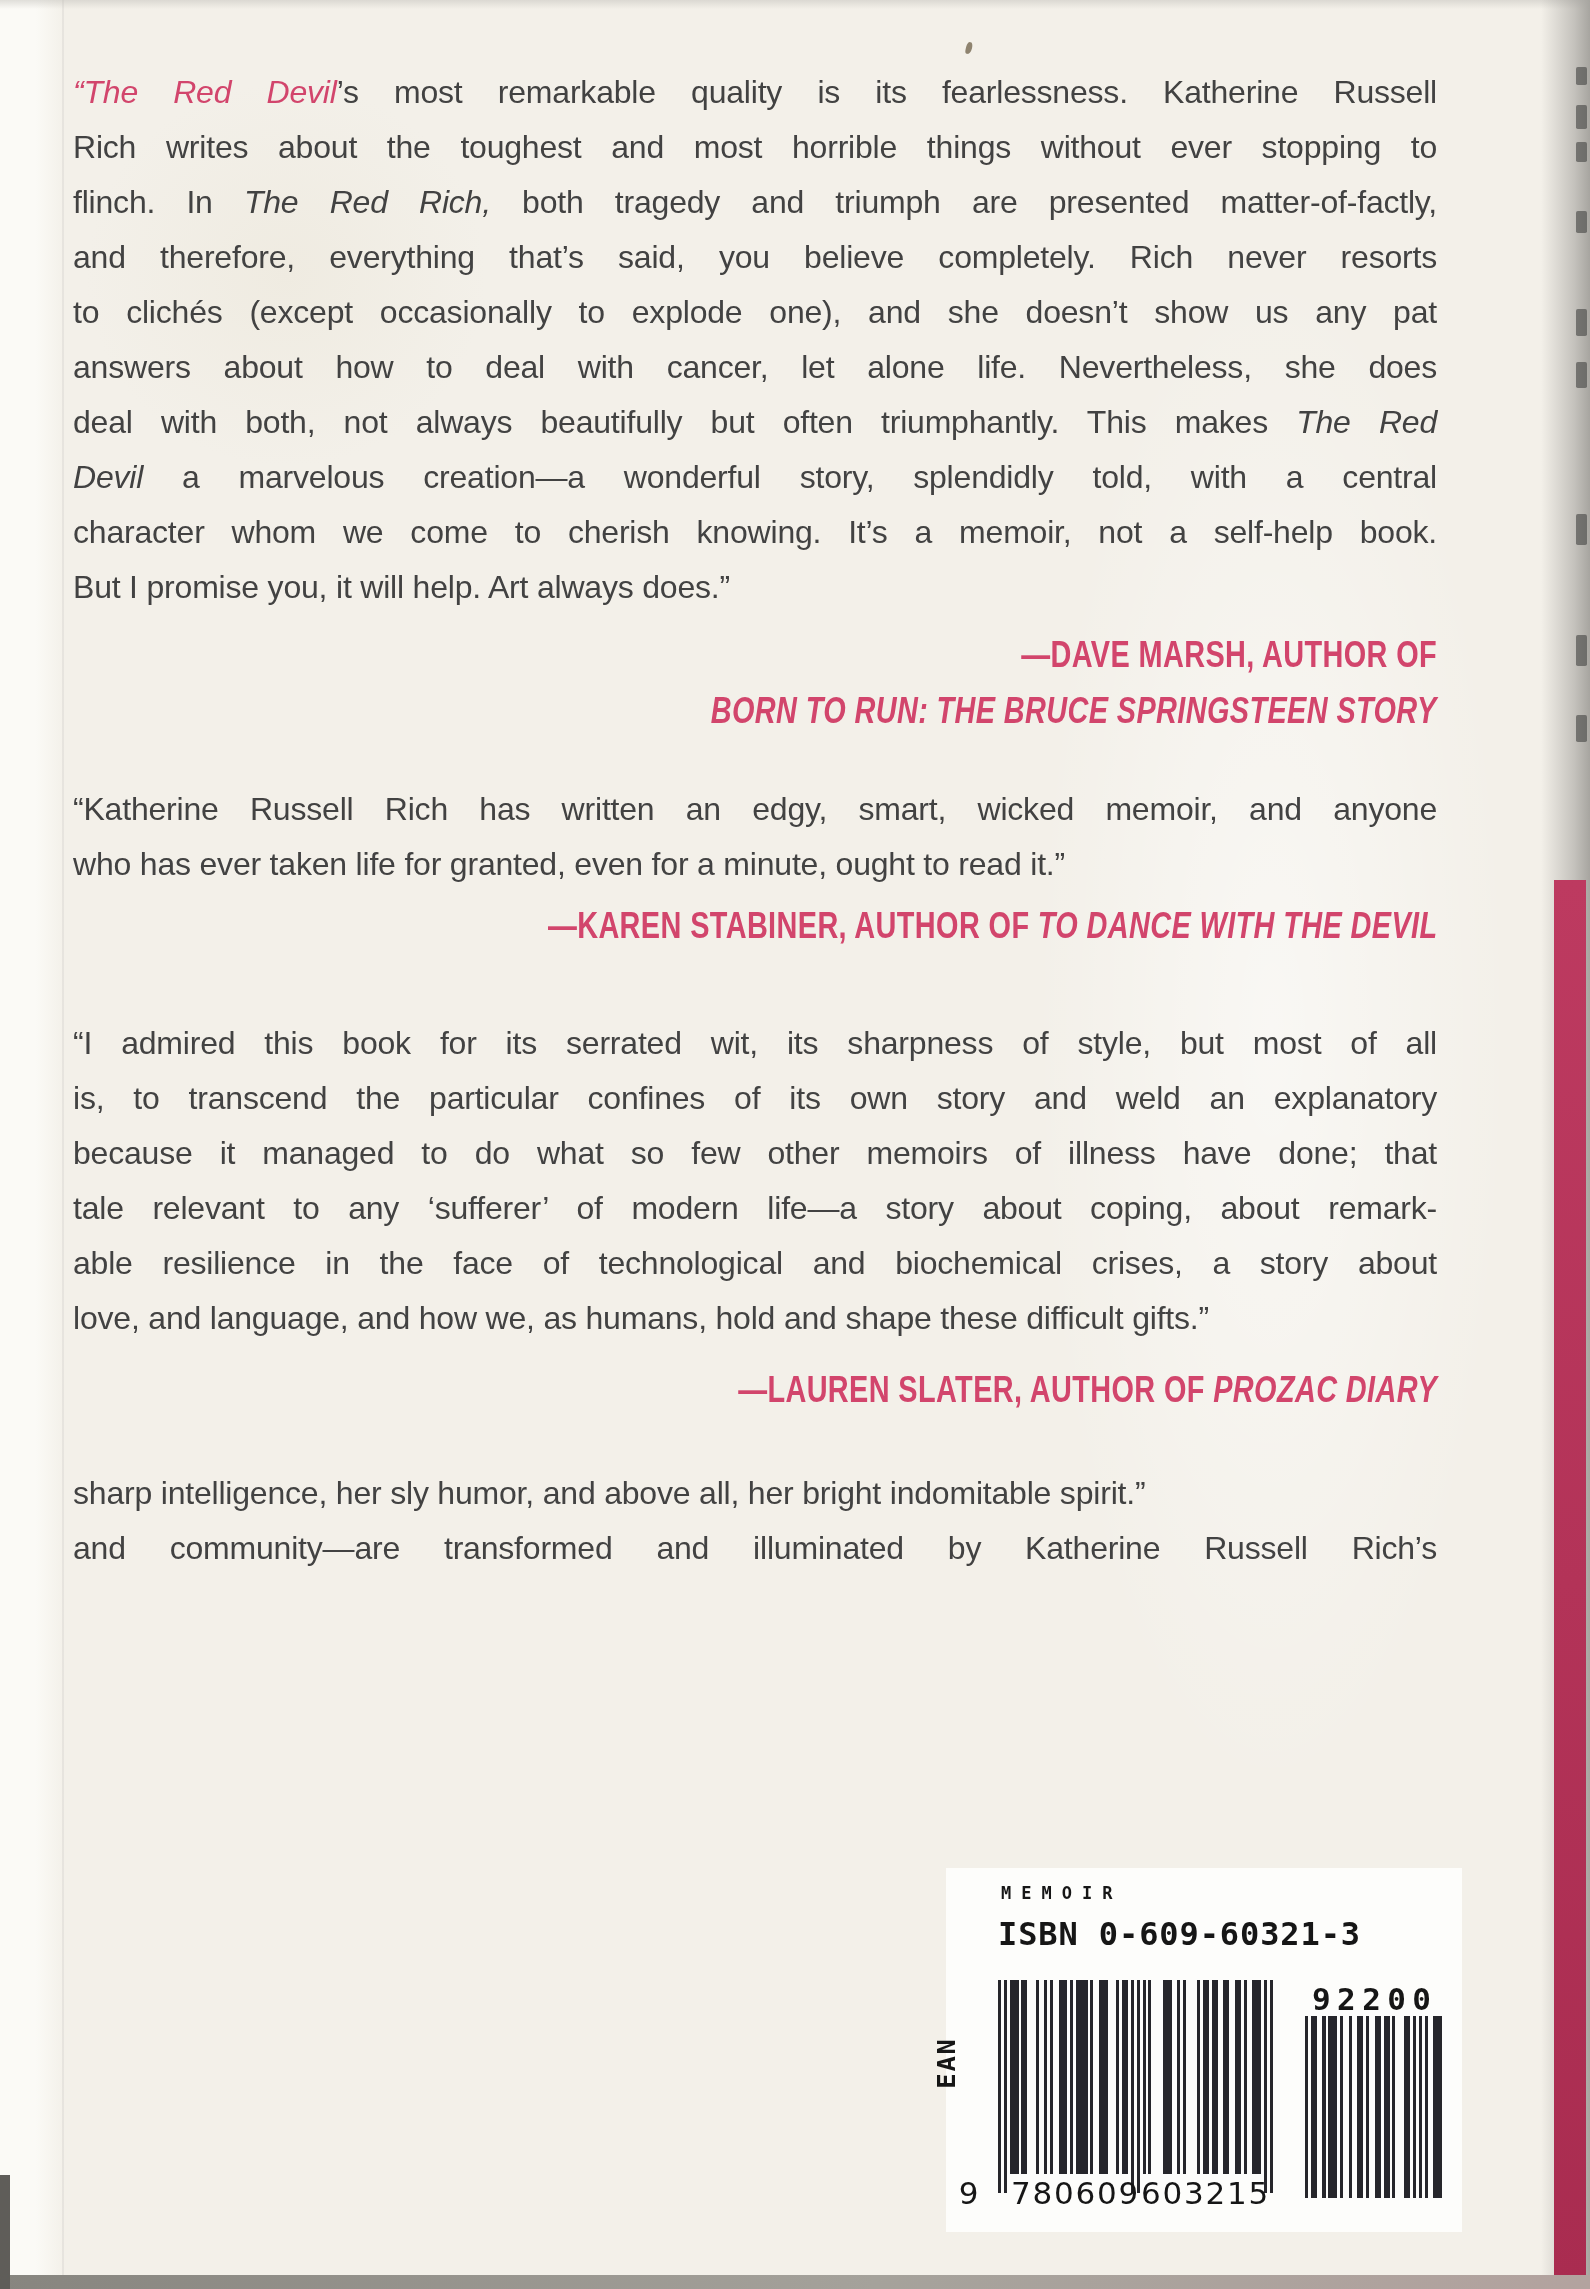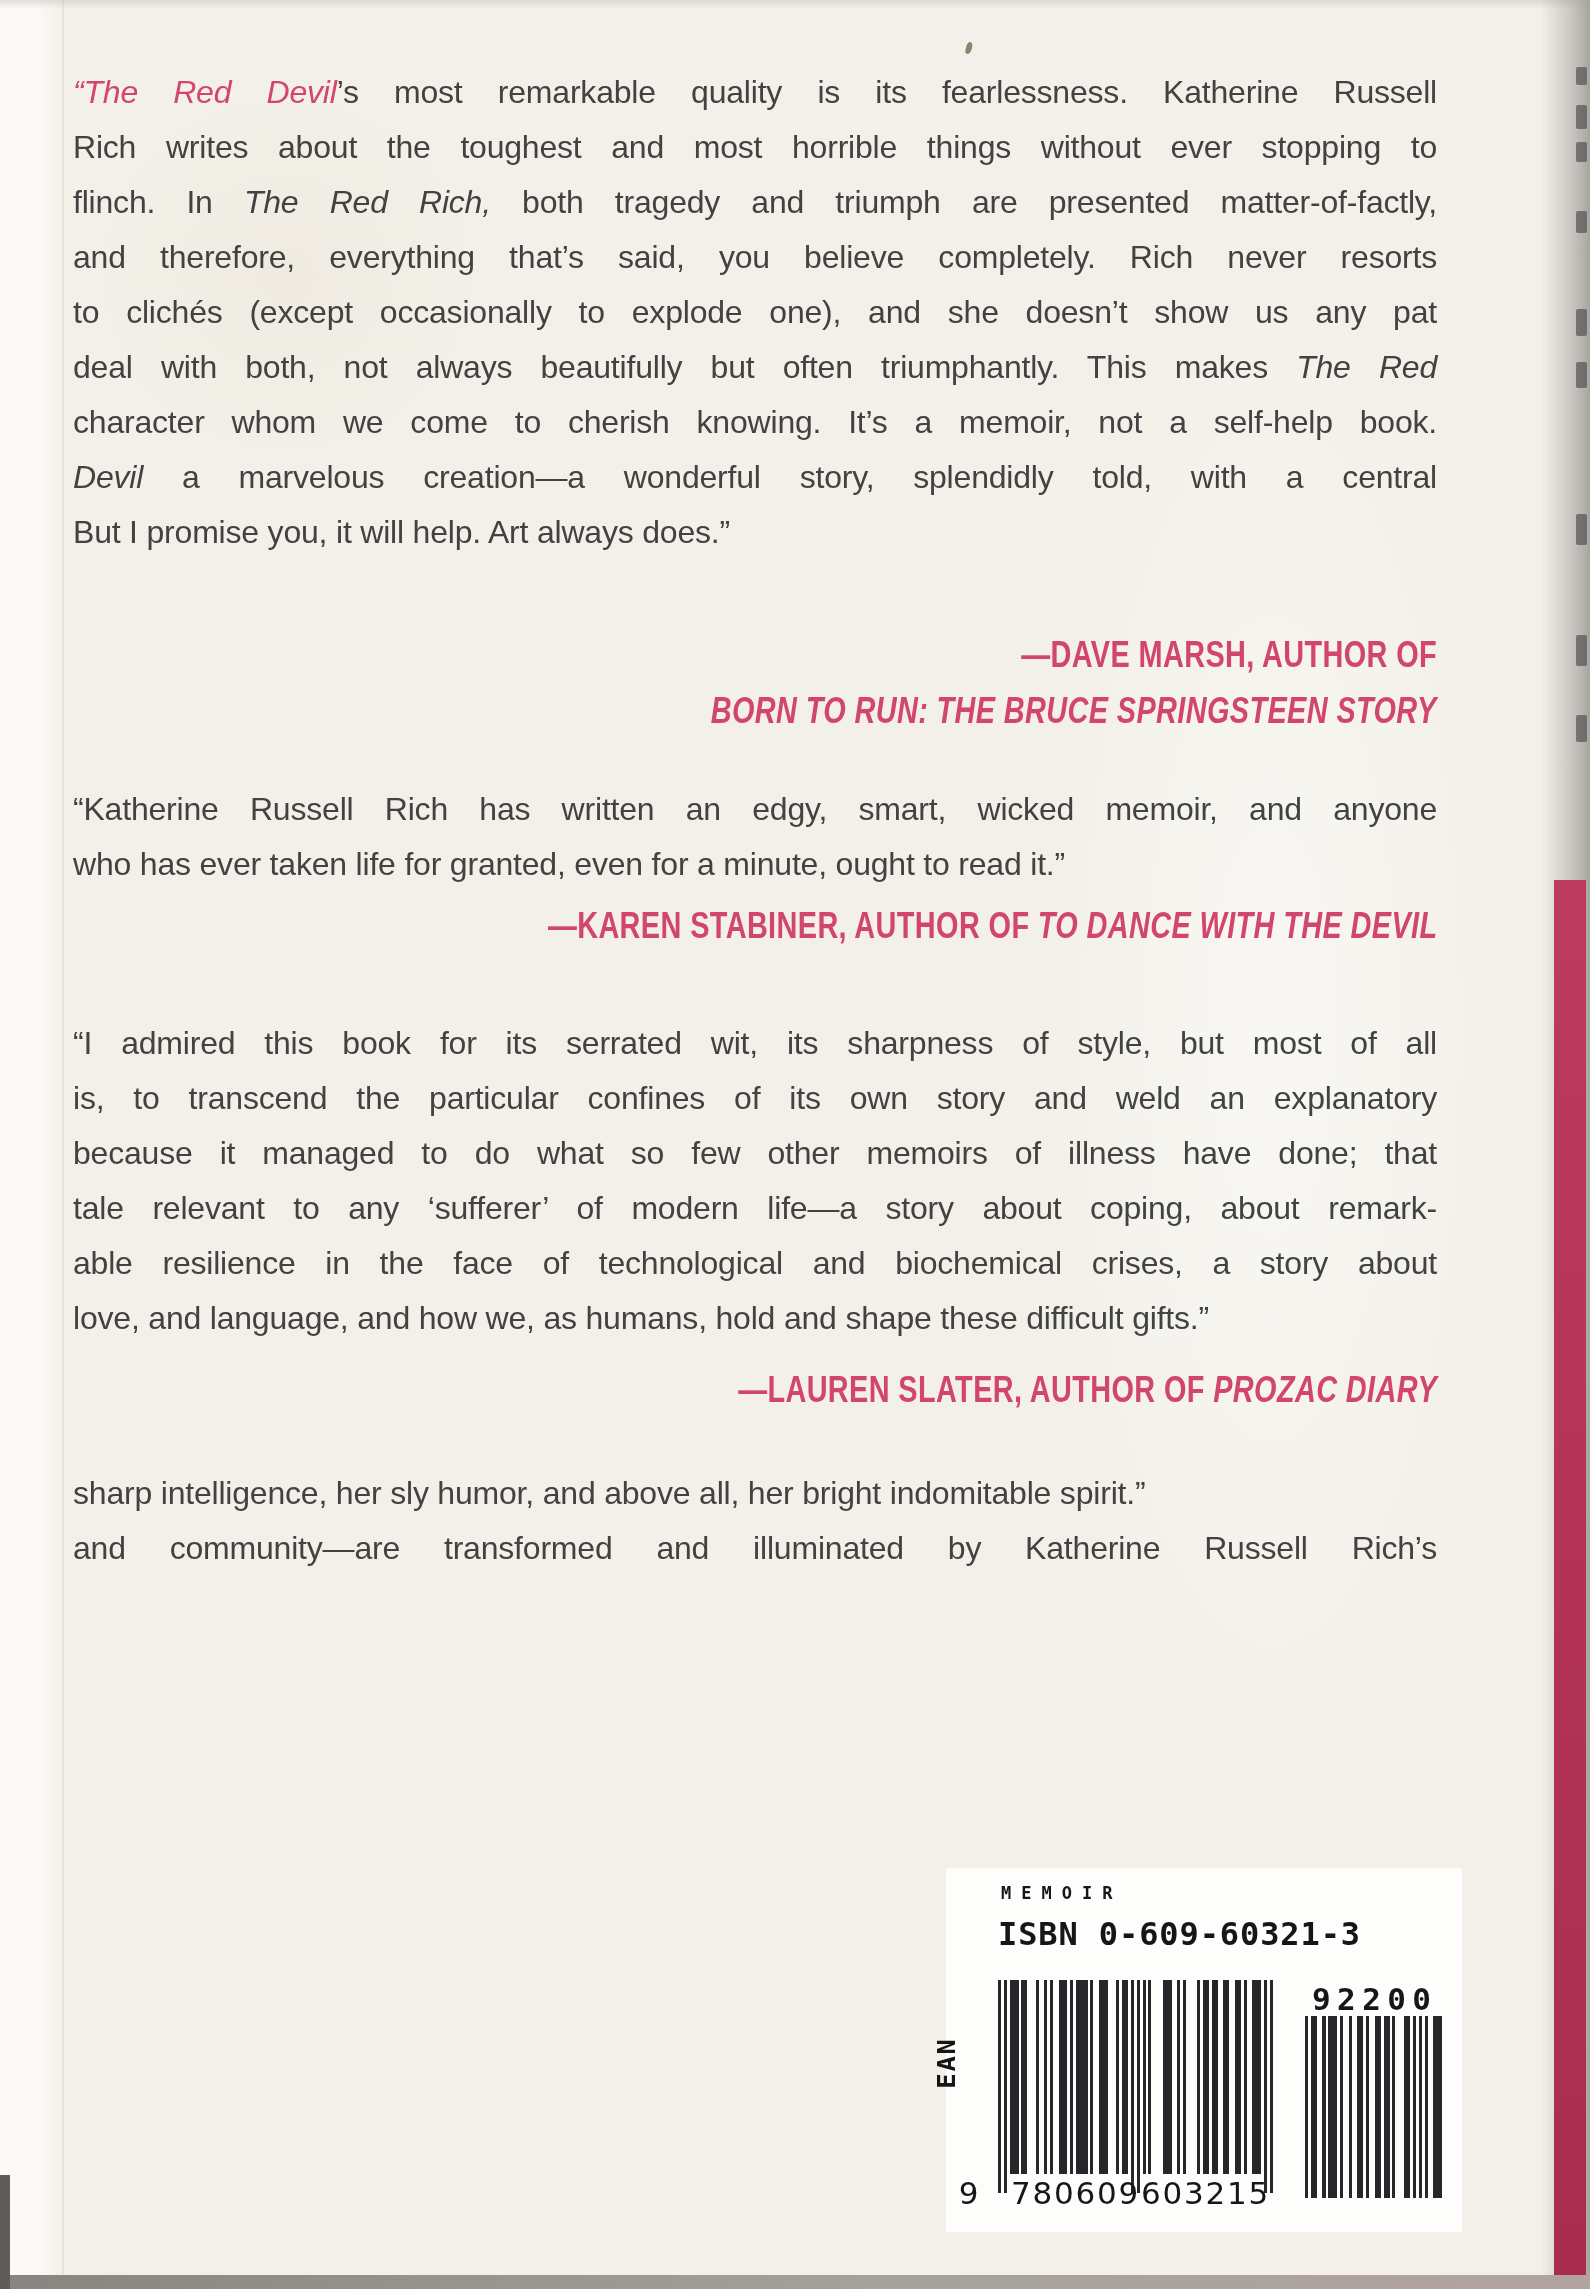--- a/index.html
+++ b/index.html
@@ -93,23 +93,24 @@
   <div class="edge-mark" style="top:514px;height:31px"></div>
   <div class="edge-mark" style="top:635px;height:31px"></div>
   <div class="edge-mark" style="top:715px;height:27px"></div>
 
   <div class="blurb" id="blurb0" style="top:65px">
       <div class="bline"><span class="pi">“The Red Devil</span><span>’s most remarkable quality is its fearlessness. Katherine Russell</span></div>
       <div class="bline"><span>Rich writes about the toughest and most horrible things without ever stopping to</span></div>
       <div class="bline"><span>flinch. In </span><span class="i">The Red Rich,</span><span> both tragedy and triumph are presented matter-of-factly,</span></div>
       <div class="bline"><span>and therefore, everything that’s said, you believe completely. Rich never resorts</span></div>
       <div class="bline"><span>to clichés (except occasionally to explode one), and she doesn’t show us any pat</span></div>
+      <div class="bline"><span>answers about how to deal with cancer, let alone life. Nevertheless, she does</span></div>
       <div class="bline"><span>deal with both, not always beautifully but often triumphantly. This makes </span><span class="i">The Red</span></div>
+      <div class="bline"><span class="i">Devil</span><span> a marvelous creation—a wonderful story, splendidly told, with a central</span></div>
       <div class="bline"><span>character whom we come to cherish knowing. It’s a memoir, not a self-help book.</span></div>
-      <div class="bline"><span class="i">Devil</span><span> a marvelous creation—a wonderful story, splendidly told, with a central</span></div>
       <div class="bline last"><span>But I promise you, it will help. Art always does.”</span></div>
     </div>
   <div class="attr" style="top:627px">
       <div><span class="inner"><span>—DAVE MARSH, AUTHOR OF</span></span></div>
       <div><span class="inner"><span class="i">BORN TO RUN: THE BRUCE SPRINGSTEEN STORY</span></span></div>
     </div>
 
   <div class="blurb" style="top:782px">
       <div class="bline"><span>“Katherine Russell Rich has written an edgy, smart, wicked memoir, and anyone</span></div>
       <div class="bline last"><span>who has ever taken life for granted, even for a minute, ought to read it.”</span></div>

